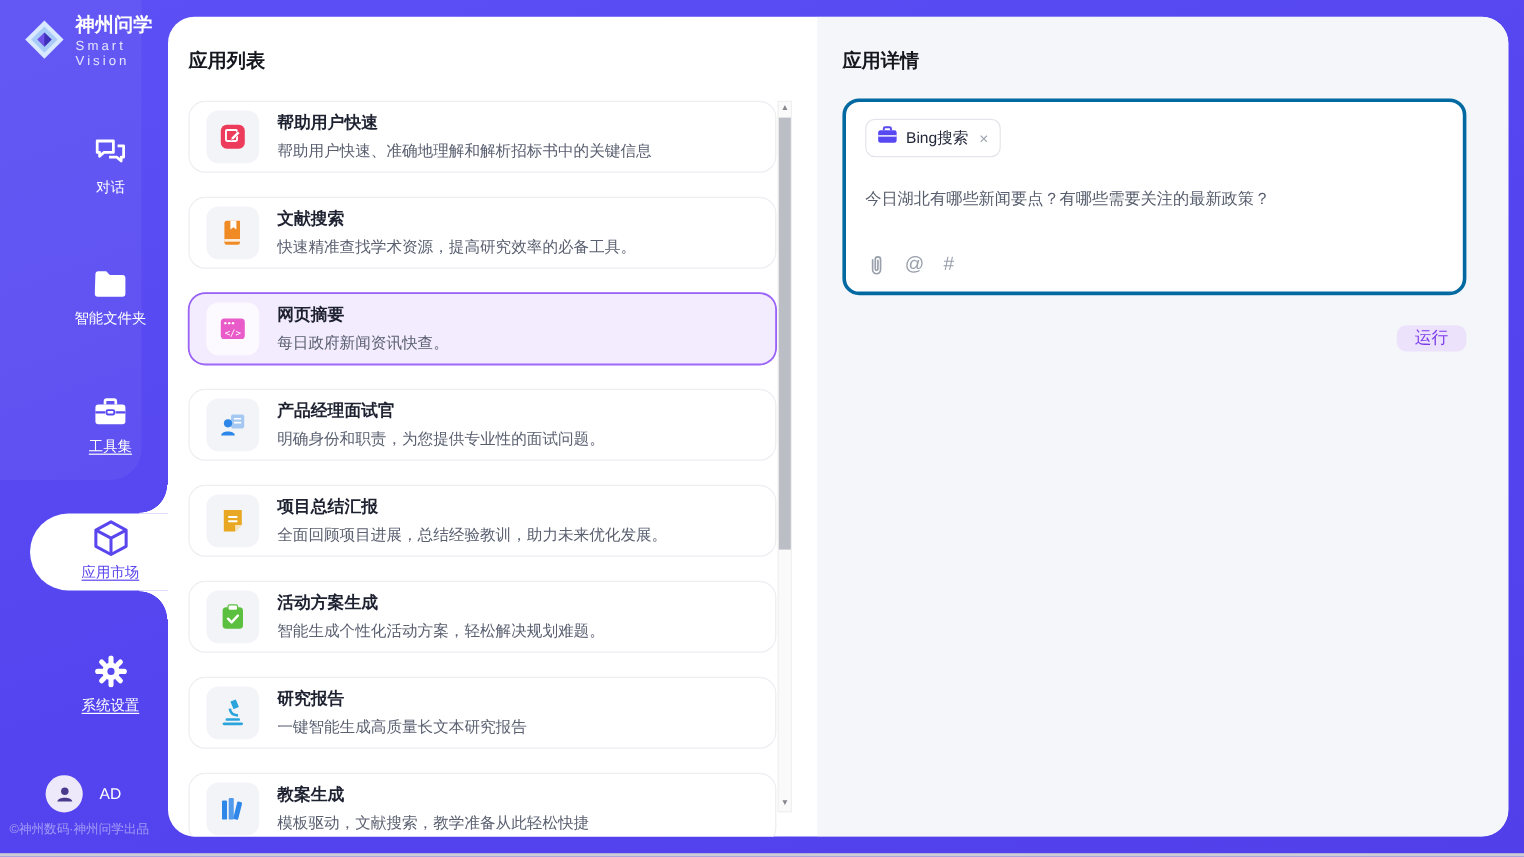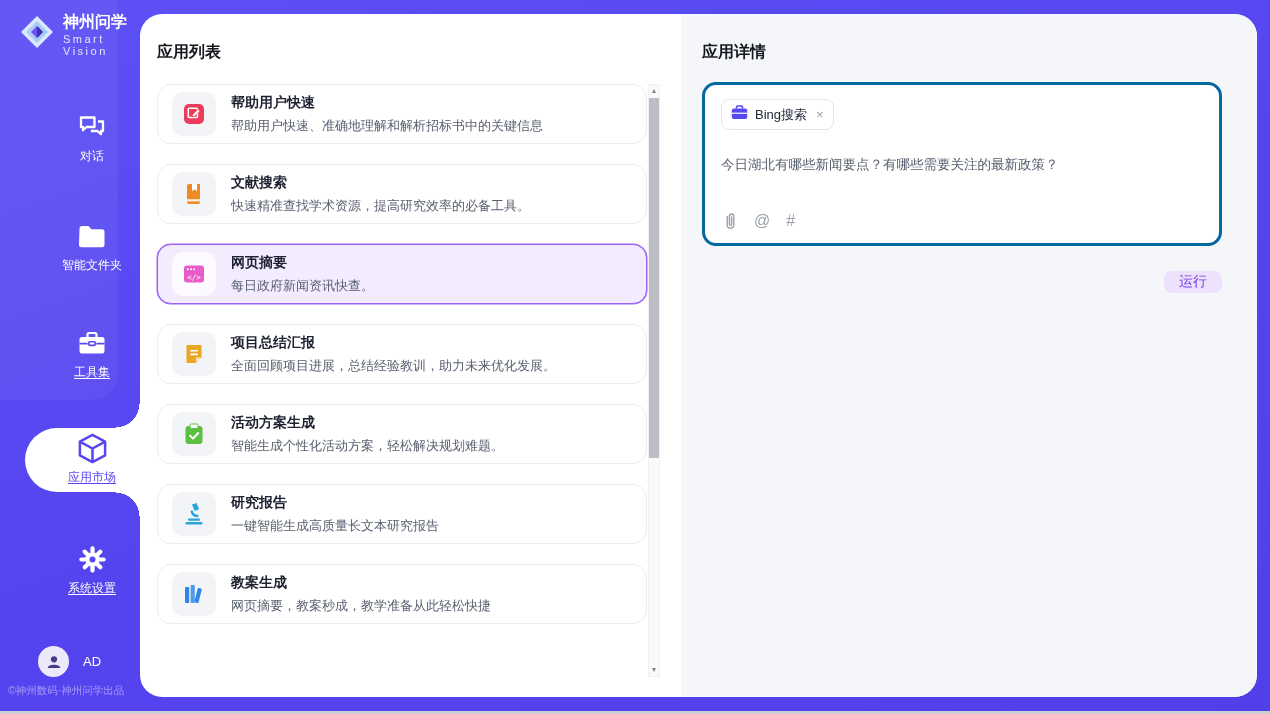--- a/index.html
+++ b/index.html
@@ -5,21 +5,21 @@
   html,body{margin:0;padding:0;}
   body{
     width:1270px;height:714px;position:relative;overflow:hidden;
     background:linear-gradient(160deg,#5C50F5 0%,#5444EF 55%,#5140EA 100%);
     font-family:"Liberation Sans","DejaVu Sans",sans-serif;
   }
   
   .sidebar{position:absolute;left:0;top:0;width:140px;height:714px;}
   .sidebar-accent{position:absolute;left:0;top:0;width:118px;height:400px;
     background:rgba(255,255,255,0.05);border-radius:0 0 26px 0;}
-  .brand{position:absolute;left:18px;top:13px;display:flex;align-items:flex-start;gap:7px;}
+  .brand{position:absolute;left:18px;top:13px;display:flex;align-items:flex-end;gap:7px;}
   .brand-name{color:#fff;font-weight:bold;font-size:16px;line-height:18px;}
   .brand-sub{color:#E4E6FF;font-size:11px;letter-spacing:2.5px;margin-top:2px;}
   .nav-item{position:absolute;left:16px;width:152px;text-align:center;color:#fff;cursor:pointer;}
   .nav-icon{height:30px;display:flex;align-items:center;justify-content:center;}
   .nav-label{font-size:12px;margin-top:6px;display:inline-block;color:#fff;}
   .nav-label.u{text-decoration:underline;text-underline-offset:2px;}
   .nav-item.active{color:#5A46EE;z-index:3;text-align:center;}
   .nav-item.active .nav-label{color:#5A46EE;}
   .active-tab{position:absolute;left:25px;top:428px;width:115px;height:64px;background:#fff;
     border-radius:32px 0 0 32px;z-index:2;}
@@ -207,20 +207,34 @@
             </svg>
           </div>
     <div class="card-text">
       <div class="card-title">网页摘要</div>
       <div class="card-desc">每日政府新闻资讯快查。</div>
     </div>
   </div>
   <div class="card">
     <div class="card-icon">
             <svg width="24" height="24" viewBox="0 0 24 24">
+    <rect x="10.5" y="3.5" width="11" height="11.5" rx="1.5" fill="#2E86E8" opacity="0.4"></rect>
+    <path d="M13 7 h6 M13 10.2 h6" stroke="#fff" stroke-width="1.3"></path>
+    <circle cx="8" cy="10.8" r="3.4" fill="#2E86E8"></circle>
+    <path d="M2.3 21 c0 -4.6 11.4 -4.6 11.4 0 z" fill="#2E86E8"></path>
+            </svg>
+          </div>
+    <div class="card-text">
+      <div class="card-title">产品经理面试官</div>
+      <div class="card-desc">明确身份和职责，为您提供专业性的面试问题。</div>
+    </div>
+  </div>
+  <div class="card">
+    <div class="card-icon">
+            <svg width="24" height="24" viewBox="0 0 24 24">
     <path d="M4.5 3 h15 v12.5 L14 21 h-9.5 z" fill="#E8A823"></path>
     <path d="M14 21 v-5.5 h5.5 z" fill="#fff" opacity="0.7"></path>
     <rect x="8" y="8" width="8" height="1.6" rx="0.8" fill="#fff"></rect>
     <rect x="8" y="11.6" width="8" height="1.6" rx="0.8" fill="#fff"></rect>
             </svg>
           </div>
     <div class="card-text">
       <div class="card-title">项目总结汇报</div>
       <div class="card-desc">全面回顾项目进展，总结经验教训，助力未来优化发展。</div>
     </div>
@@ -255,21 +269,21 @@
   <div class="card">
     <div class="card-icon">
             <svg width="24" height="24" viewBox="0 0 24 24">
     <rect x="3" y="5" width="4.2" height="16" rx="1" fill="#2E86E8"></rect>
     <rect x="8.6" y="3" width="4.2" height="18" rx="1" fill="#2E86E8" opacity="0.82"></rect>
     <rect x="14" y="6" width="4.2" height="15" rx="1" fill="#2E86E8" transform="rotate(14 16 13.5)"></rect>
             </svg>
           </div>
     <div class="card-text">
       <div class="card-title">教案生成</div>
-      <div class="card-desc">网页摘要，教案秒成，教学准备从此轻松快捷</div>
+      <div class="card-desc">模板驱动，文献搜索，教学准备从此轻松快捷</div>
     </div>
   </div>
       </div>
 
     <div class="scrollbar">
       <div class="scroll-arrow up">▲</div>
       <div class="scroll-thumb"></div>
       <div class="scroll-arrow down">▼</div>
     </div>
   </div>

